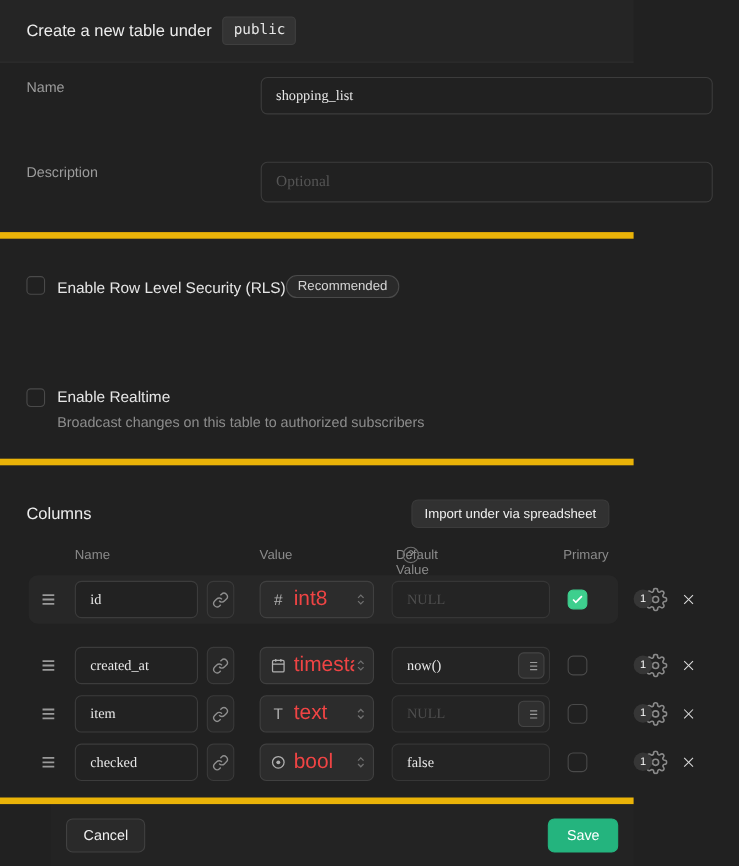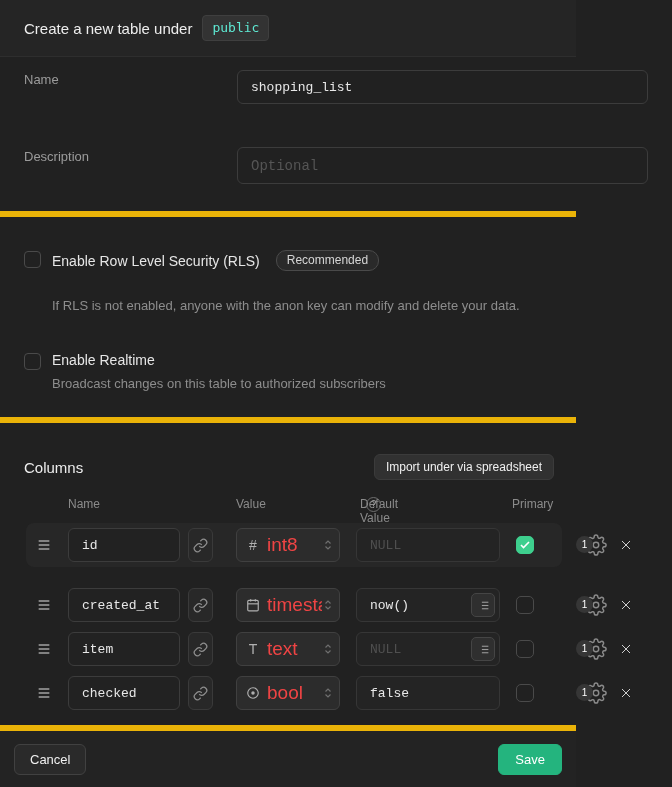--- a/index.html
+++ b/index.html
@@ -18,50 +18,50 @@
   .dlg-header {
     height:57px; flex:0 0 57px;
     background:#252525;
     border-bottom:1px solid #2e2e2e;
     display:flex; align-items:center; gap:10px;
     padding:0 24px;
   }
   .dlg-title { font-size:15px; color:#ededed; }
   .schema-badge {
     font-family:"DejaVu Sans Mono", monospace;
-    font-size:13px; color:#5eead4;
+    font-size:13px; color:#e5e5e5;
     background:#333333; border:1px solid #3f3f3f;
     border-radius:4px; padding:4px 9px 5px;
   }
 
   
   .section { position:relative; border-bottom:6px solid #eab308; }
   .sec-form    { height:160px; flex:0 0 160px; }
   .sec-toggles { height:206px; flex:0 0 206px; }
   .sec-columns { height:308px; flex:0 0 308px;padding-left:28px; }
 
   .field-label { position:absolute; left:24px; font-size:13px; color:#9b9b9b; }
   .text-input {
     background:#212121; border:1px solid #3c3c3c; border-radius:6px;
     color:#e8e8e8; font-size:13px; padding:0 13px; outline:none;
-    font-family:Liberation Mono, monospace;
+    font-family:Liberation Serif, serif;
   }
   .text-input::placeholder { color:#555555; }
 
   .input-name { position:absolute; left:237px; top:13px; width:411px; height:34px; }
   .label-name { top:15px; }
   .input-desc { position:absolute; left:237px; top:90px; width:411px; height:37px; font-size:14px; }
   .label-desc { top:92px; }
 
   
   .checkbox {
     width:17px; height:17px; border:1px solid #4a4a4a; border-radius:4px;
     background:transparent; position:absolute; left:24px; cursor:pointer;
   }
-  .toggle-label { position:absolute; left:52px; font-size:14px; color:#e6e6e6; display:flex; align-items:center; gap:16px;justify-content:space-between; }
+  .toggle-label { position:absolute; left:52px; font-size:14px; color:#e6e6e6; display:flex; align-items:center; gap:0;justify-content:space-between; }
   .toggle-desc  { position:absolute; left:52px; font-size:13px; line-height:20px; color:#8d8d8d; }
   .pill-badge {
     font-size:12px; color:#d6d6d6; border:1px solid #4a4a4a;
     border-radius:10px; padding:2px 10px 3px; background:#2a2a2a;
   }
   .cb-rls { top:34px; }  .lbl-rls { top:33px; }  .desc-rls { top:59px; }
   .cb-rt  { top:136px; } .lbl-rt  { top:135px; } .desc-rt  { top:157px; }
 
   
   .columns-head {
@@ -138,20 +138,21 @@
     background:#363636; color:#ffffff; font-size:10px;
     display:flex; align-items:center; justify-content:center; z-index:2;
   }
   .delete-btn { position:absolute; left:618px; top:14px; width:16px; height:16px; color:#dcdcdc; cursor:pointer; background:none; border:none; padding:0; }
 
   
   .dlg-footer {
     height:56px; flex:0 0 56px; background:#232323;
     display:flex; align-items:center; justify-content:space-between;
     padding:0 14px;
+    margin-left:46px;
   }
   .cancel-btn {
     height:31px; padding:0 15px; background:#2a2a2a;
     border:1px solid #414141; border-radius:6px;
     color:#f0f0f0; font-size:13px; font-family:"Liberation Sans", sans-serif; cursor:pointer;
   }
   .save-btn {
     height:31px; padding:0 16px; background:#24b47e;
     border:1px solid #24b47e; border-radius:6px;
     color:#ffffff; font-size:13px; font-family:"Liberation Sans", sans-serif; cursor:pointer;
@@ -176,21 +177,20 @@
   </div>
 
   <div class="section sec-toggles">
     <span class="checkbox cb-rls"></span>
     <span class="toggle-label lbl-rls">
       <span>Enable Row Level Security (RLS)</span>
       <span class="pill-badge">Recommended</span>
     </span>
     <span class="toggle-desc desc-rls">
       <br>
-      <span>If RLS is not enabled, anyone with the anon key can modify and delete your data.</span>
     </span>
 
     <span class="checkbox cb-rt"></span>
     <span class="toggle-label lbl-rt">
       <span>Enable Realtime</span>
     </span>
     <span class="toggle-desc desc-rt">Broadcast changes on this table to authorized subscribers</span>
   </div>
 
   <div class="section sec-columns">

